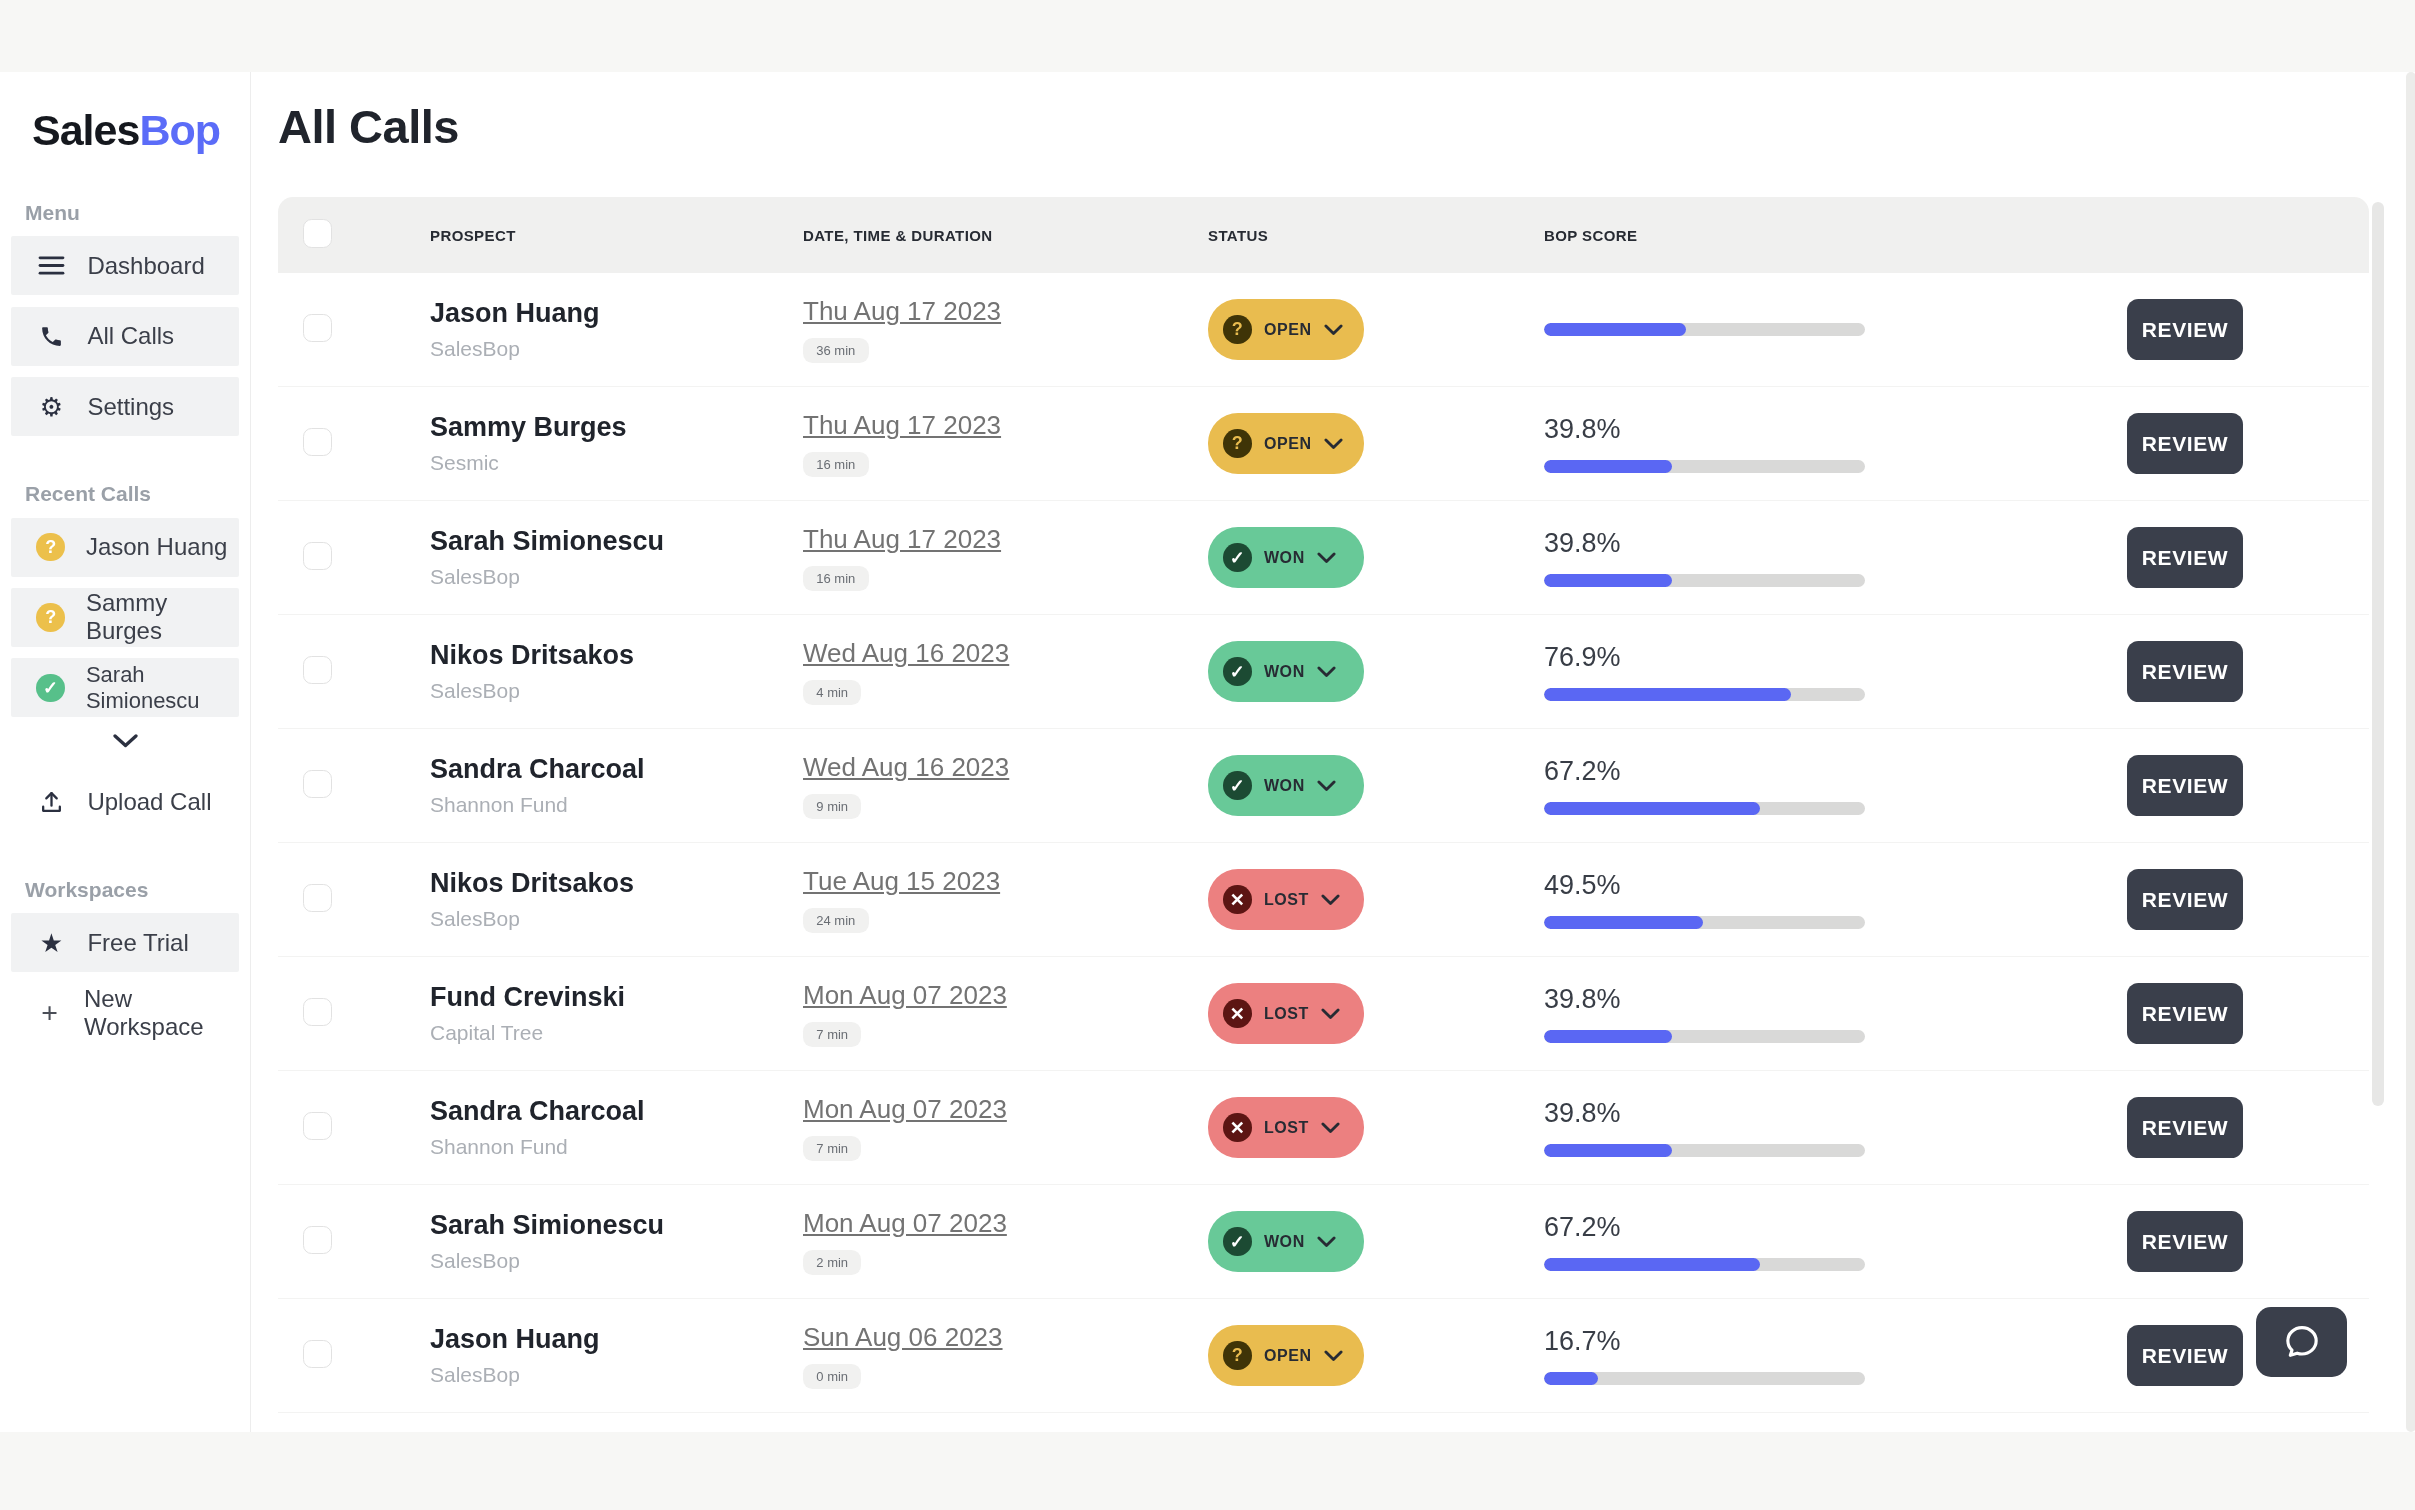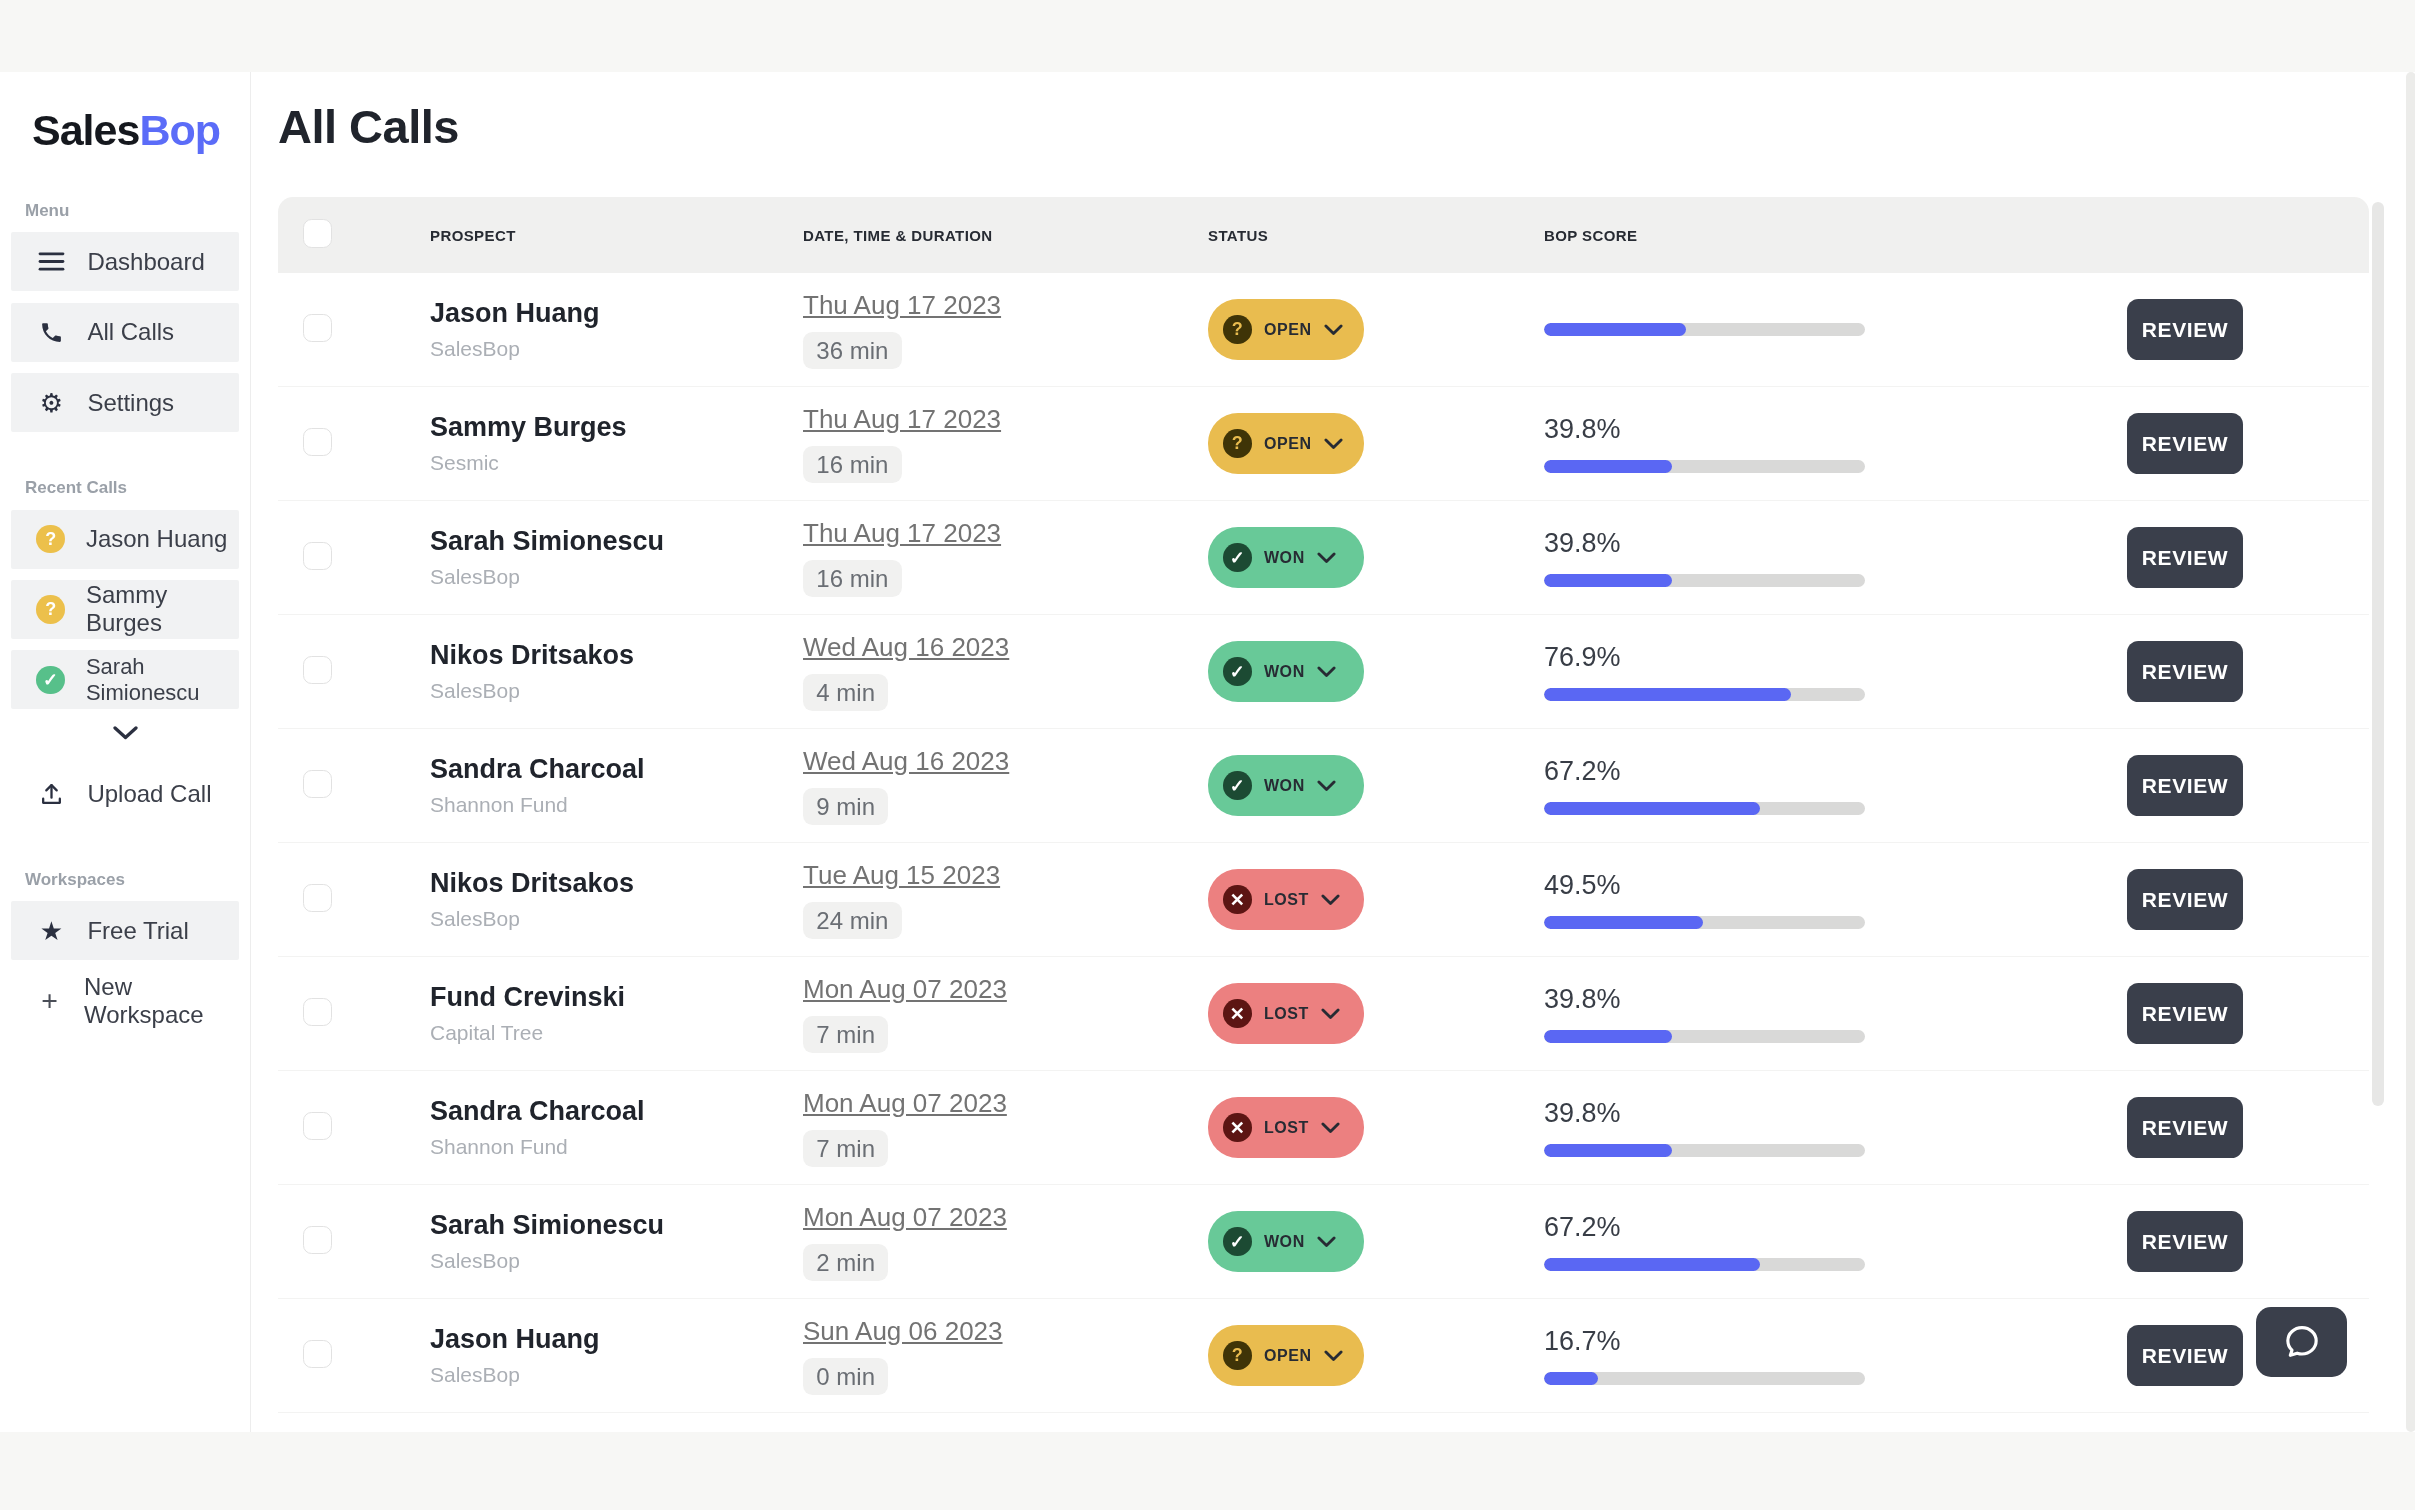--- a/index.html
+++ b/index.html
@@ -17,21 +17,21 @@
 
   
   .sidebar {
     position:absolute; left:0; top:72px; width:251px; height:1360px;
     background:#fff; border-right:1px solid #ededed;
   }
   .logo { position:relative; margin:34px 0 0 32px; font-size:43px; font-weight:800; letter-spacing:-1px; white-space:nowrap; }
   .logo .sales { color:#15181e; }
   .logo .bop   { color:#5b6cf8; position:relative; }
 
-  .section-label { margin:46px 0 11.4px 25px; font-size:17px; font-weight:700; color:#9aa0a8; }
+  .section-label { margin:46px 0 11.4px 25px; font-size:21px; font-weight:700; color:#9aa0a8; }
   .side-item {
     height:59px; margin:11.4px 11.4px; border-radius:2px; background:#f1f2f3;
     display:flex; align-items:center; gap:21px; padding-left:25px;
     font-size:24px; color:#3b3f49; cursor:pointer;
   }
   .side-item.plain { background:transparent; }
   .side-item .icon { width:30px; display:flex; justify-content:center; align-items:center; color:#2b3040; }
   .recent-dot {
     width:28.5px; height:28.5px; border-radius:50%;
     display:flex; align-items:center; justify-content:center;
@@ -54,21 +54,21 @@
   .checkbox {
     display:inline-block; width:28.5px; height:28.5px; margin-left:25px;
     border:1.9px solid #e2e2e2; border-radius:8.6px; background:#fff; cursor:pointer;
   }
   .trow { height:114px; background:#fff; border-bottom:1px solid #f3f3f2; }
   .pname   { font-size:27px; font-weight:700; color:#20242c; }
   .pcompany{ font-size:21px; color:#abafb5; margin-top:8.6px; }
   .pdate   { font-size:26px; color:#737373;text-decoration:underline; }
   .duration{
     display:inline-block; margin-top:11.4px; background:#f1f1f0; border-radius:9.5px;
-    padding:4.8px 13.3px; font-size:24px; color:#6a6e74;
+    padding:4.8px 13.3px; font-size:13px; color:#6a6e74;
   }
   .status-pill {
     height:61px; min-width:156px; border-radius:30px; border:none; cursor:pointer;
     display:inline-flex; align-items:center; gap:12.4px; padding:0 17px 0 15px;
     font-family:inherit;
   }
   .st-open { background:#e9bc4f; }
   .st-won  { background:#68c998; }
   .st-lost { background:#ec8080; }
   .status-dot {

